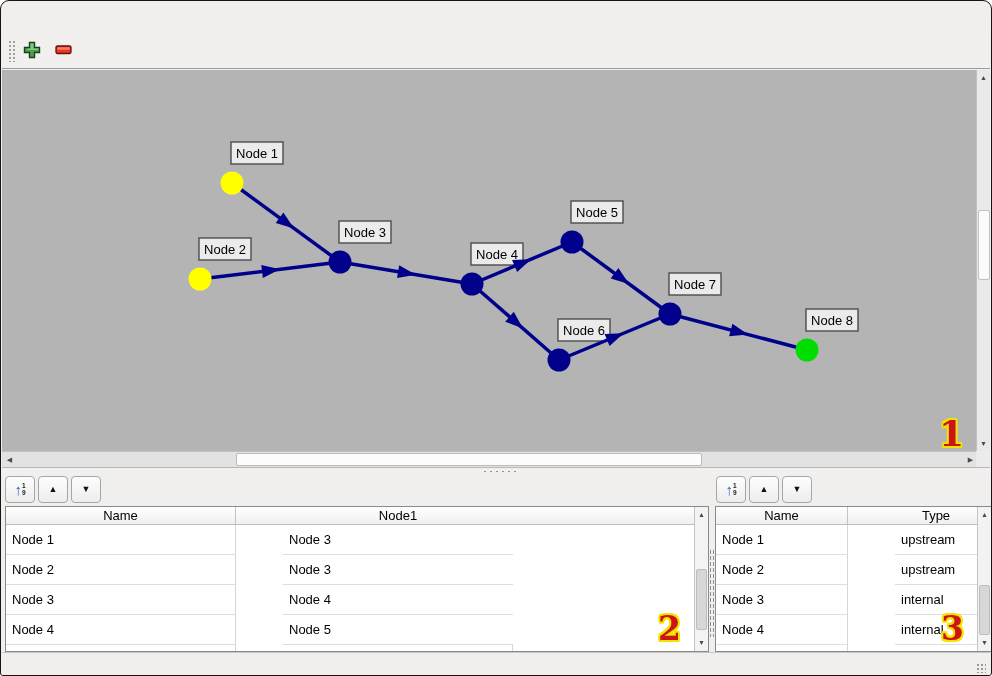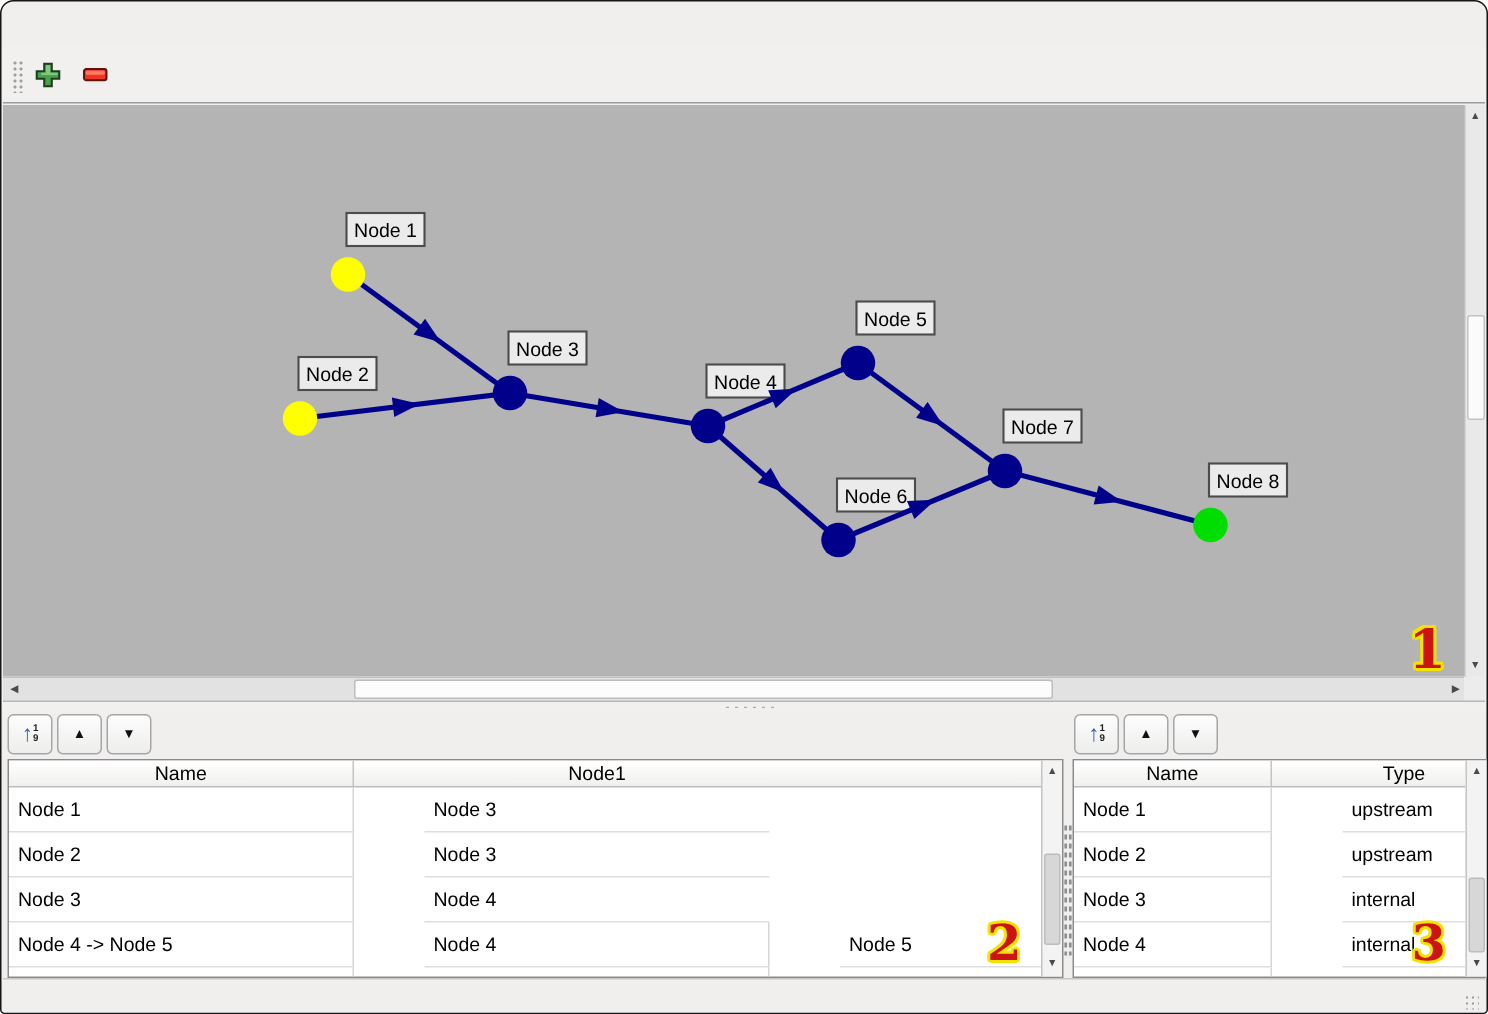--- a/index.html
+++ b/index.html
@@ -286,21 +286,20 @@
             </div>
             <div class="trow">
               <div class="tcell">Node 2</div>
               <div class="tcell">Node 3</div>
             </div>
             <div class="trow">
               <div class="tcell">Node 3</div>
               <div class="tcell">Node 4</div>
             </div>
             <div class="trow">
-              <div class="tcell">Node 4 -&gt; Node 5</div>
               <div class="tcell">Node 4</div>
               <div class="tcell">Node 5</div>
             </div>
             <div class="trow partial">
               <div class="tcell"></div>
               <div class="tcell"></div>
               <div class="tcell"></div>
             </div>
           </div>
         <div class="tscroll">

